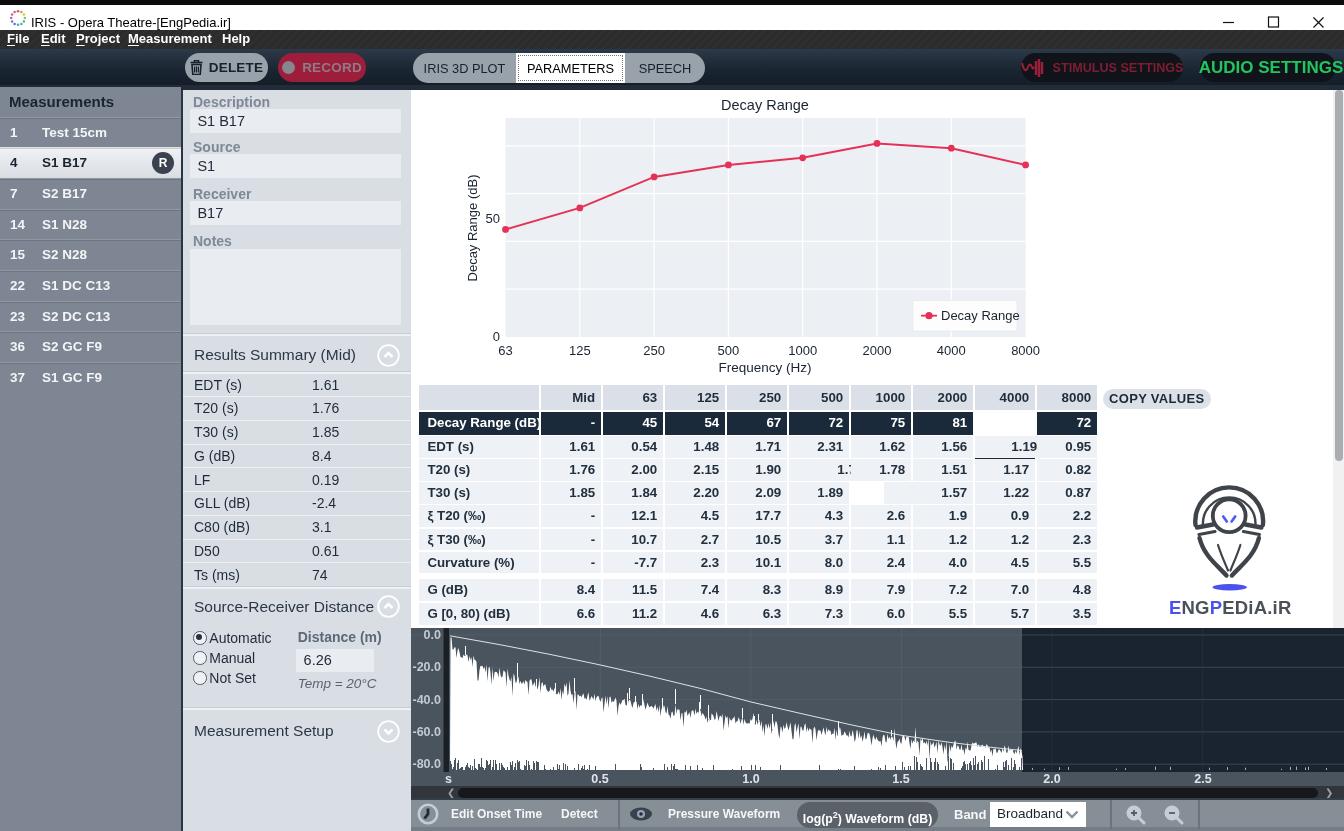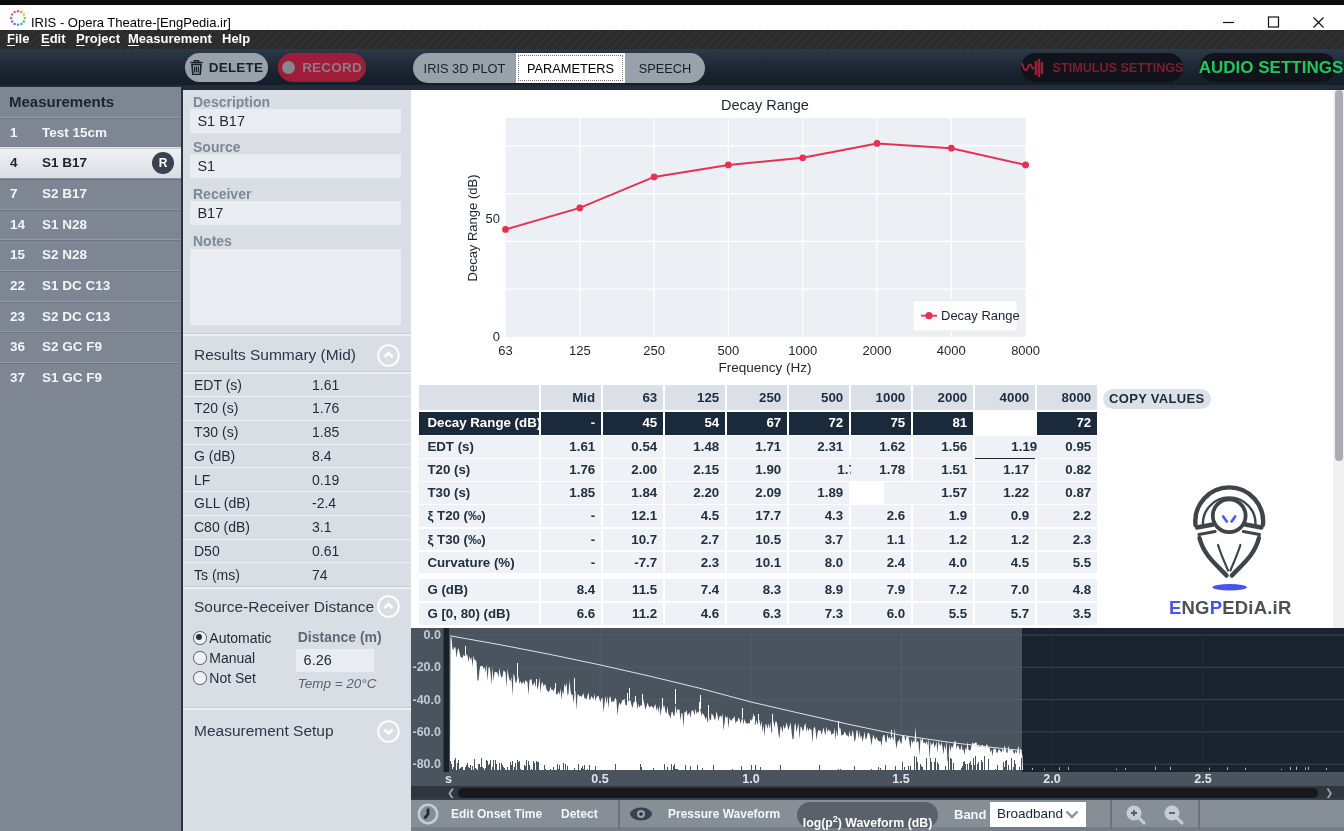--- a/index.html
+++ b/index.html
@@ -88,21 +88,21 @@
 #wavebg { left:411px; top:628px; width:933px; height:144px; background:#4a545e; }
 #wavedark { left:1022px; top:628px; width:322px; height:144px; background:#1a2430; }
 .wylab { position:absolute; left:411px; width:30px; text-align:right; font-size:12.5px; font-weight:700; color:#c2c9d2; height:14px; line-height:14px; }
 #wavexaxis { left:411px; top:772px; width:933px; height:14px; background:#4a545e; color:#dfe4ea; font-size:12.5px; font-weight:700; }
 #wavescroll { left:411px; top:786px; width:933px; height:14px; background:#31363d; }
 #wavescroll .chev { position:absolute; top:0; font-size:10px; color:#9aa1a9; line-height:14px; }
 #wsthumb { position:absolute; left:47px; top:2px; width:860px; height:10px; background:#16181c; border-radius:5px; }
 #botbar { left:411px; top:798px; width:933px; height:33px; background:#868e96; border-top:2.5px solid #343f4b; box-shadow:inset 0 -4px 0 #757d86; }
 .btxt { position:absolute; top:7px; font-size:12px; font-weight:700; color:#f5f7f9; }
 .bsep { position:absolute; top:0; width:2px; height:29px; background:#6c737c; }
-#logpill { left:385.7px; top:1.5px; width:141.7px; height:26px; border-radius:13px; background:#5a6169; color:#fff; font-size:12.3px; font-weight:700; text-align:center; line-height:34px; white-space:nowrap; }
+#logpill { left:385.7px; top:1.5px; width:141.7px; height:26px; border-radius:13px; background:#5a6169; color:#fff; font-size:12.3px; font-weight:700; text-align:center; line-height:26px; white-space:nowrap; }
 #logpill sup { font-size:9px; }
 #bandsel { left:579px; top:2px; width:96px; height:24.5px; background:#fff; color:#1a242e; font-size:13.5px; line-height:24.5px; padding-left:7px; white-space:nowrap; }
 </style>
 </head>
 <body>
 <div id="stage">
   <div class="abs" id="topstrip"></div>
   <div class="abs" id="titlebar">
     <svg class="abs" style="left:9px; top:4px;" width="18" height="18" viewBox="0 0 18 18">
       <g>

